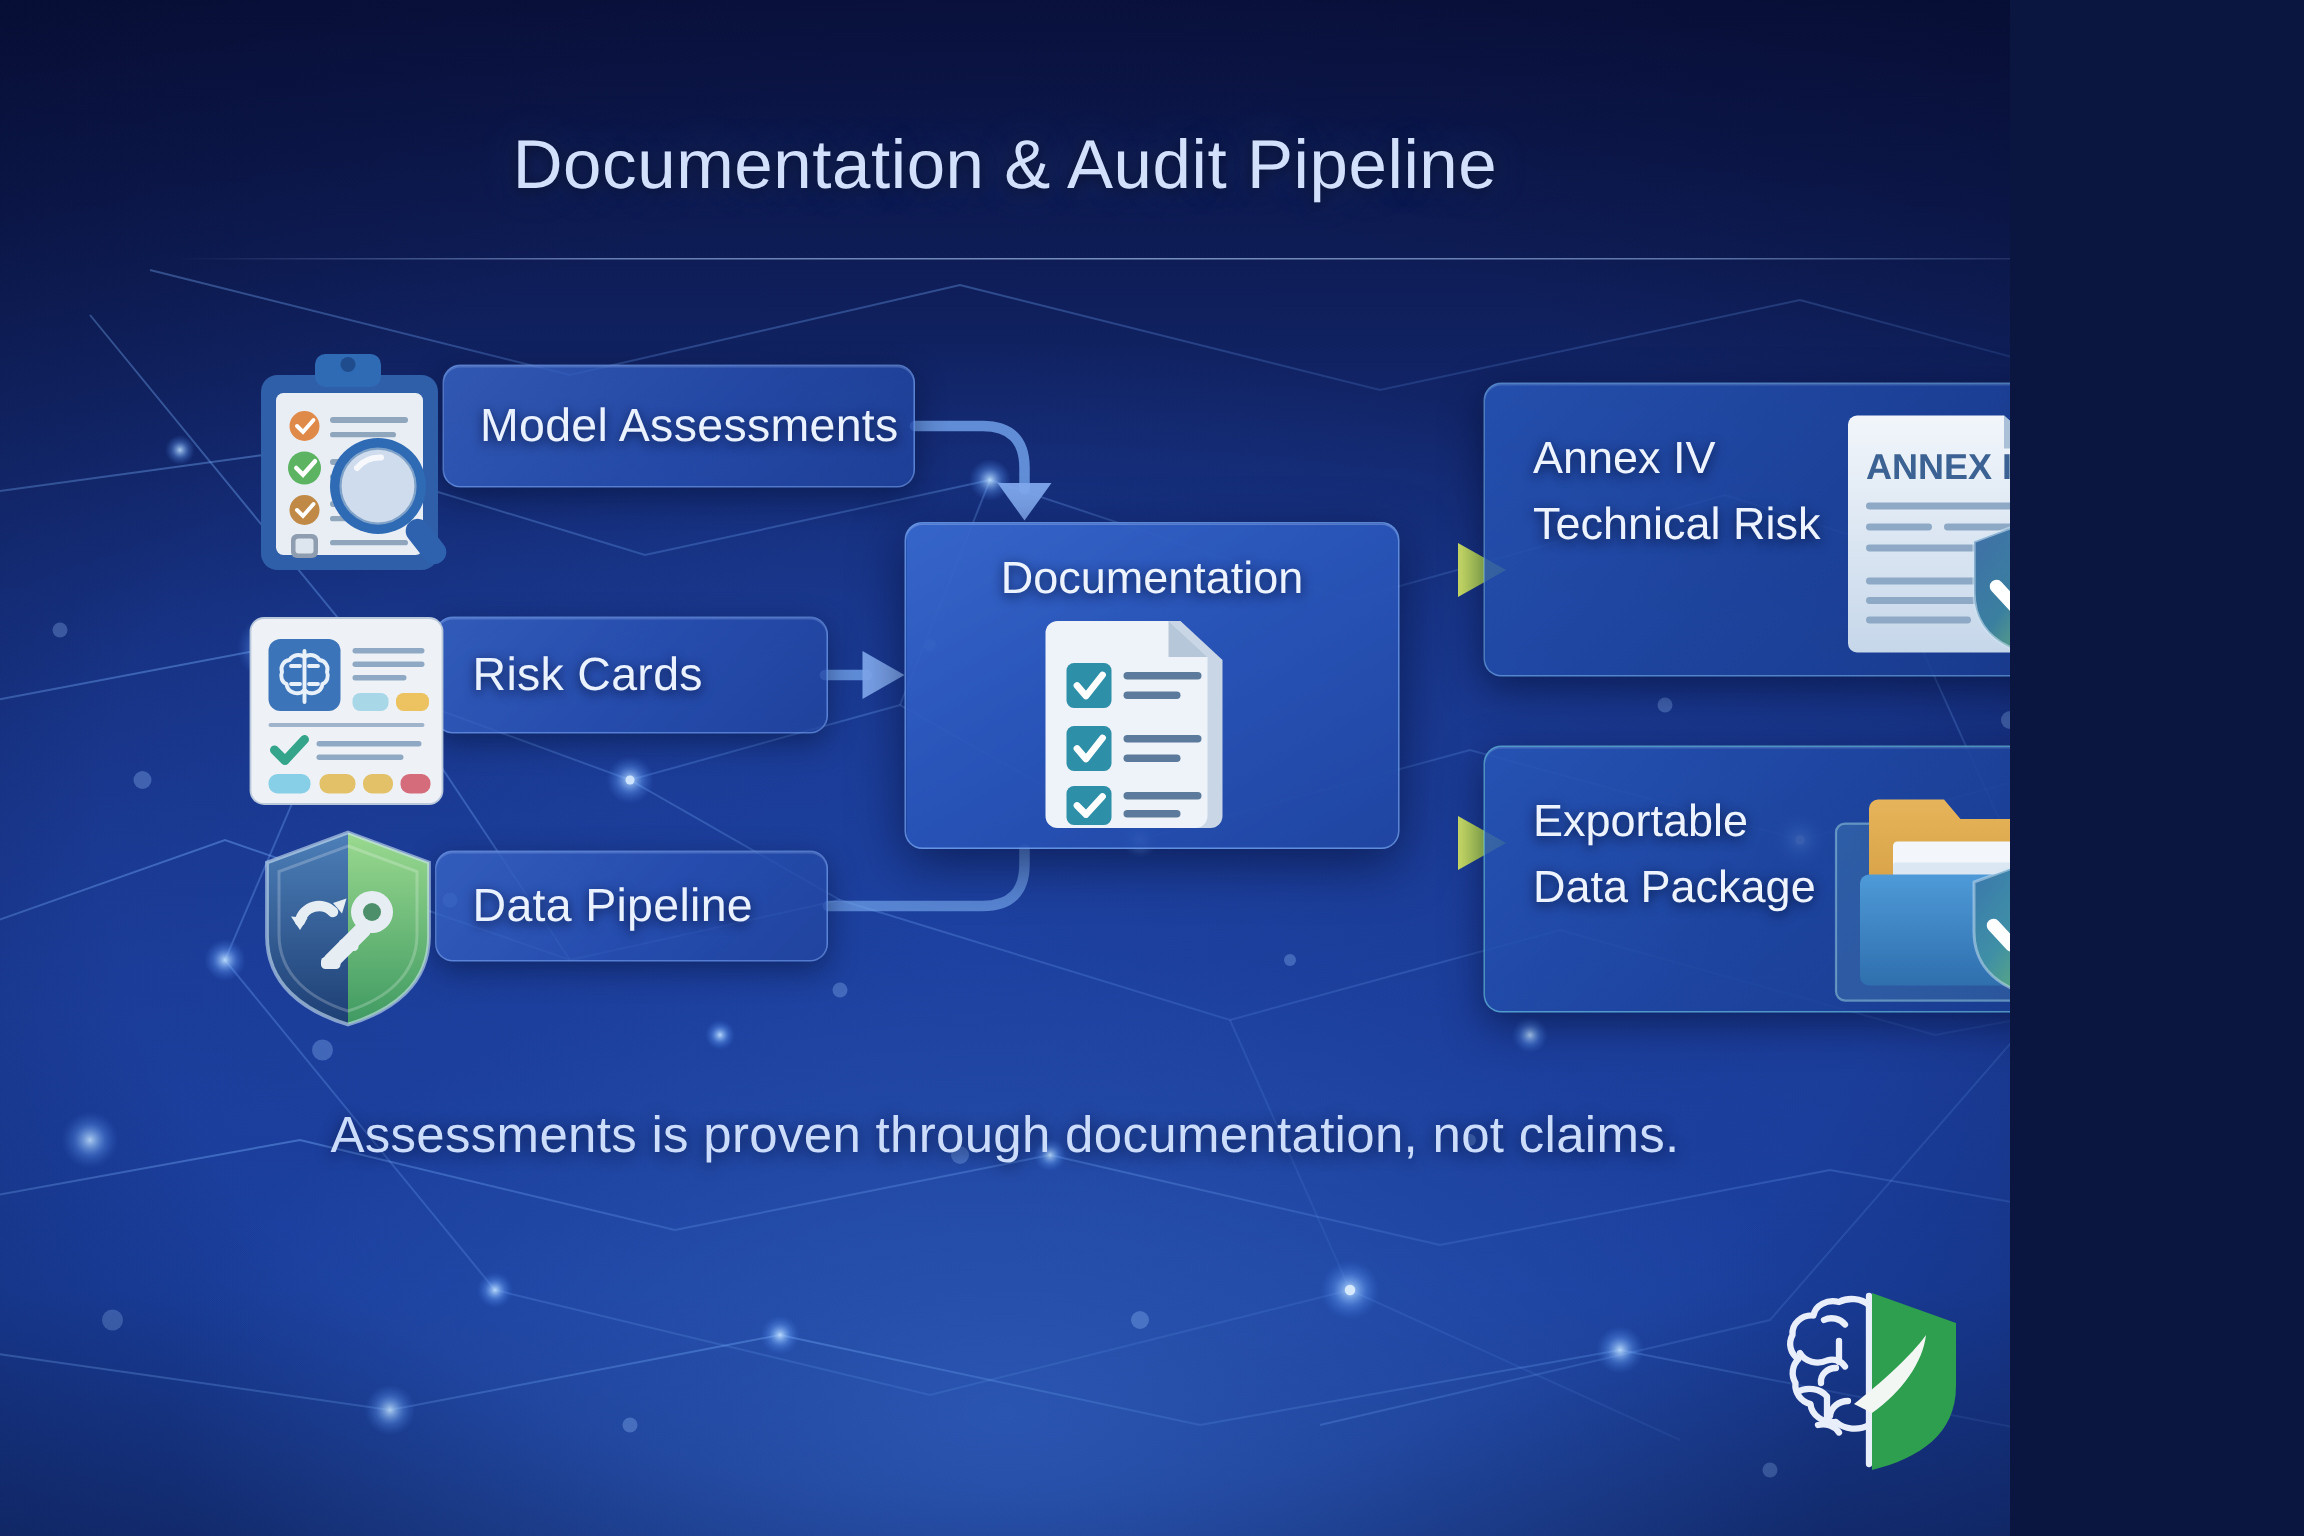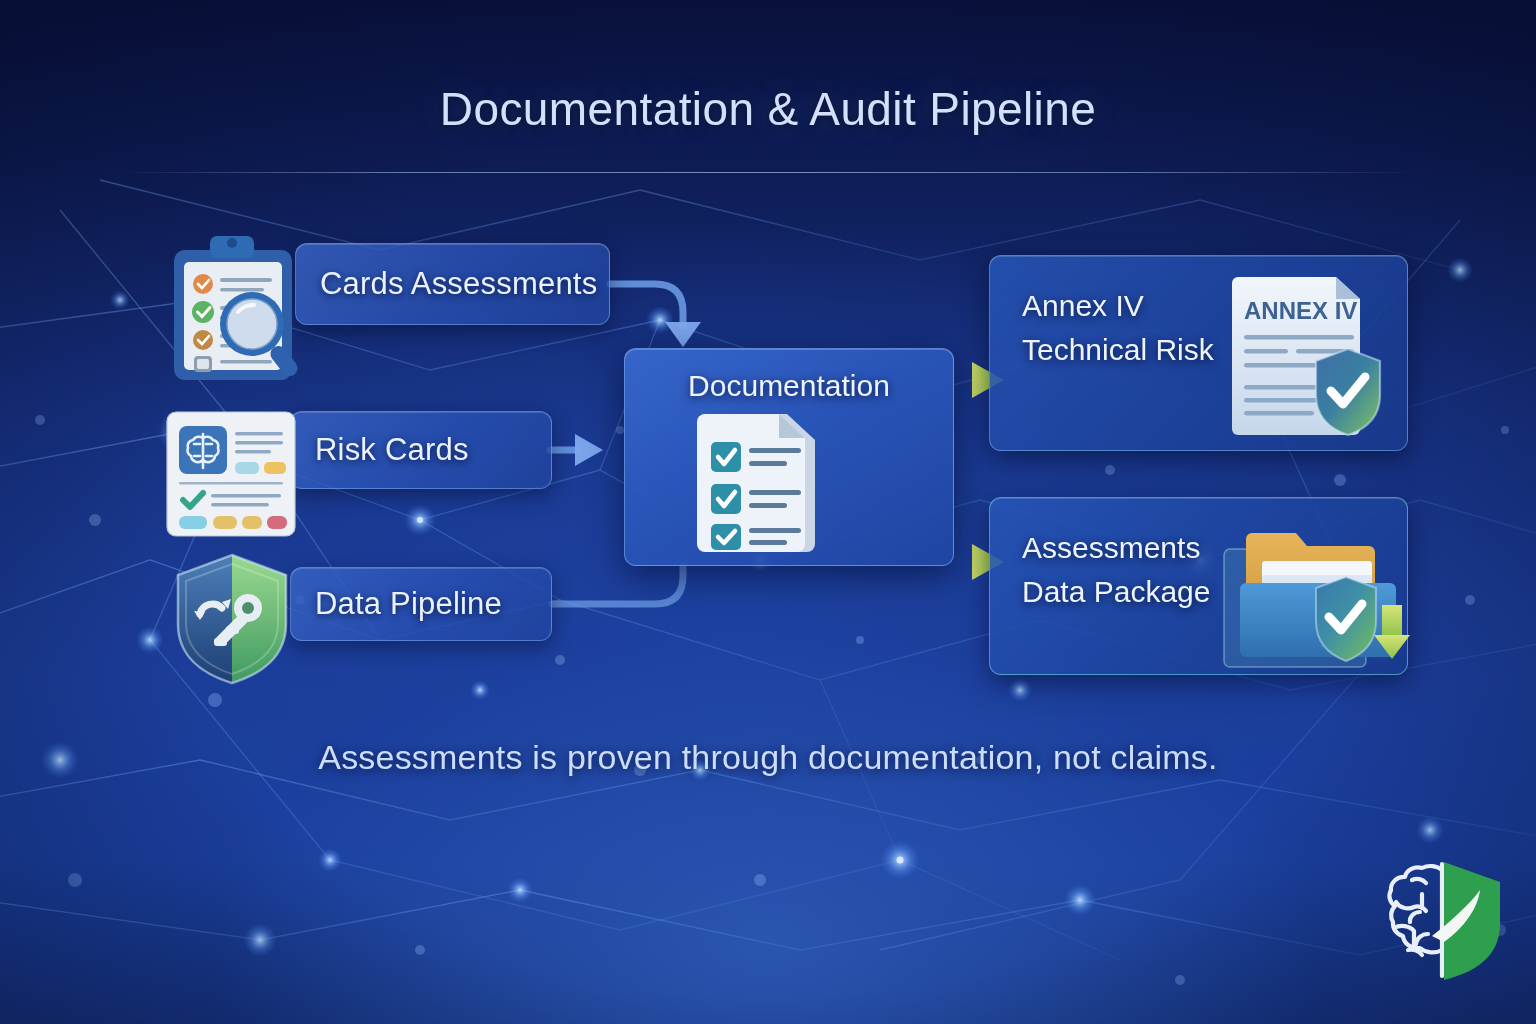--- a/index.html
+++ b/index.html
@@ -4,21 +4,21 @@
 <style>
   * { margin:0; padding:0; box-sizing:border-box; }
   html,body { width:1536px; height:1024px; overflow:hidden; }
   body {
     font-family:"Liberation Sans", sans-serif;
     background:#0a1640;
     position:relative;
   }
 
   
-  #stage { position:absolute; inset:0; width:1536px; height:1024px; overflow:hidden; }
+  #stage { position:absolute; inset:0; width:1340px; height:1024px; overflow:hidden; }
 
   .bg-base{
     position:absolute; inset:0;
     background:
       radial-gradient(ellipse 900px 500px at 50% 92%, #2a55b0 0%, rgba(42,85,176,0) 62%),
       radial-gradient(ellipse 1100px 620px at 48% 62%, #1d41a0 0%, rgba(29,65,160,0) 66%),
       linear-gradient(180deg, #0a1240 0%, #0e1c55 16%, #16307f 40%, #1b3c98 66%, #1a3f9e 84%, #16337f 100%);
   }
   .bg-vig{
     position:absolute; inset:0;
@@ -49,21 +49,20 @@
   }
   .in-node .lbl{
     font-size:31px; color:#eaf1ff; padding-left:24px; letter-spacing:.2px;
     text-shadow:0 2px 7px rgba(0,10,40,.75);
   }
 
   .center-node{
     background:linear-gradient(150deg, rgba(56,104,205,.94) 0%, rgba(42,86,186,.94) 45%, rgba(32,70,162,.94) 100%);
     border:1px solid rgba(150,195,255,.5);
     box-shadow:0 10px 34px rgba(2,8,38,.55), inset 0 1px 0 rgba(200,222,255,.28);
-    margin-left:21px;
   }
   .center-node .lbl{
     position:absolute; left:0; right:0; top:20px; text-align:center;
     font-size:30px; color:#eef4ff; text-shadow:0 2px 8px rgba(0,10,40,.8);
   }
 
   .out-node{
     background:linear-gradient(135deg, rgba(40,86,184,.86) 0%, rgba(30,70,160,.86) 50%, rgba(24,58,140,.86) 100%);
     border:1px solid rgba(140,200,240,.46);
     box-shadow:0 8px 26px rgba(2,8,38,.5), inset 0 1px 0 rgba(190,220,255,.2);
@@ -196,21 +195,21 @@
       <path d="M972,362 L1004,380 L972,398 Z" fill="url(#grnArrow)"></path>
     </g>
 
     <g>
       <path d="M932,562 H950 Q962,562 962,562 H975" fill="none" stroke="url(#grnArrow)" stroke-width="11" stroke-linecap="butt"></path>
       <path d="M972,544 L1004,562 L972,580 Z" fill="url(#grnArrow)"></path>
     </g>
   </svg>
 
   <div class="node in-node" style="left:295px; top:243px; width:315px; height:82px;">
-    <span class="lbl">Cards Assessments</span>
+    <span class="lbl">Model Assessments</span>
   </div>
   <div class="iconwrap" style="left:168px; top:232px; width:150px; height:152px;">
     <svg width="150" height="152" viewBox="0 0 150 152">
       <rect x="6" y="18" width="118" height="130" rx="11" fill="#2f5fa8"></rect>
       <rect x="16" y="30" width="98" height="108" rx="5" fill="#e9eef5"></rect>
       <rect x="42" y="4" width="44" height="22" rx="7" fill="#2f6ab5"></rect>
       <circle cx="64" cy="11" r="5" fill="#1f4c8c"></circle>
       <circle cx="35" cy="52" r="10" fill="#e08a4a"></circle>
         <path d="M30,52 l4,4 l7,-8" stroke="#fff" stroke-width="2.6" fill="none" stroke-linecap="round"></path>
       <circle cx="35" cy="80" r="11" fill="#5cb463"></circle>
@@ -365,21 +364,21 @@
       </g>
       <g transform="translate(84,74)">
         <path d="M32,2 L64,14 V48 C64,70 50,82 32,88 C14,82 0,70 0,48 V14 Z" fill="url(#shg1)" stroke="#cfe6f5" stroke-opacity=".55" stroke-width="2.2"></path>
         <path d="M15,44 l12,13 l22,-27" stroke="#ffffff" stroke-width="9" fill="none" stroke-linecap="round" stroke-linejoin="round"></path>
       </g>
     </svg>
   </div>
 
   <div class="node out-node teal" style="left:989px; top:497px; width:419px; height:178px;">
     <div class="lbl">
-      <div>Assessments</div>
+      <div>Exportable</div>
       <div>Data Package</div>
     </div>
   </div>
   <div class="iconwrap" style="left:1228px; top:527px; width:182px; height:144px;">
     <svg width="182" height="144" viewBox="0 0 182 144">
       <defs>
         <linearGradient id="fback" x1="0" y1="0" x2="0" y2="1">
             <stop offset="0%" stop-color="#e6b45a"></stop>
             <stop offset="100%" stop-color="#d19a3f"></stop>
           </linearGradient>

